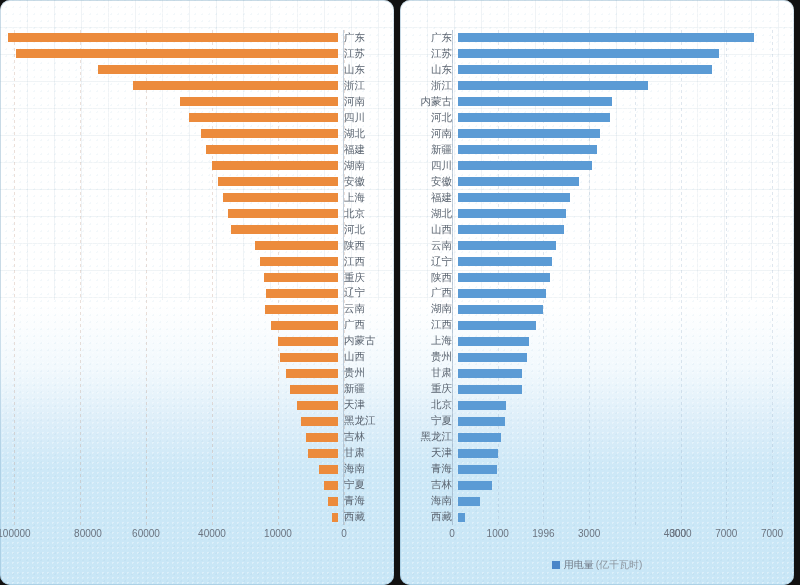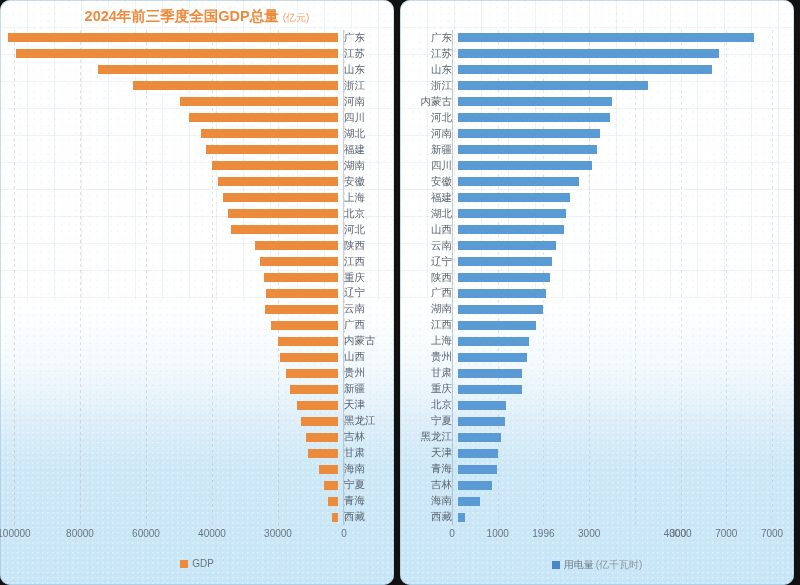--- a/index.html
+++ b/index.html
@@ -183,23 +183,20 @@
 </style>
 </head>
 <body>
 
 <div class="stage">
 
   <div class="card left">
     <div class="paper"></div>
     <div class="noise"></div>
 
-    <div class="chart-title">
-      <span>2024年前三季度全国GDP总量</span><span class="unit">(亿元)</span>
-    </div>
 
     <div class="plot">
       <div class="gridlines">
           <div class="axisline" style="right: 42px;"></div>
           <div class="gline" style="left: 6px;"></div>
           <div class="gline" style="left: 72px;"></div>
           <div class="gline" style="left: 138px;"></div>
           <div class="gline" style="left: 204px;"></div>
           <div class="gline" style="left: 270px;"></div>
           <div class="gline" style="left: 336px;"></div>
@@ -327,30 +324,27 @@
           </div>
           <div class="row" style="top: 480.516px;">
             <div class="bar" title="西藏: 1922" style="width: 6.3426px;"></div>
             <div class="cat">西藏</div>
           </div>
         </div>
     </div>
 
     <div class="xaxis">
         <div class="tick" style="left: 6px;">100000</div>
-        <div class="tick" style="left: 72px;">80000</div>
+        <div class="tick" style="left: 80px;">80000</div>
         <div class="tick" style="left: 138px;">60000</div>
         <div class="tick" style="left: 204px;">40000</div>
-        <div class="tick" style="left: 270px;">30000</div>
+        <div class="tick" style="left: 270px;">10000</div>
         <div class="tick" style="left: 336px;">0</div>
       </div>
 
-    <div class="legend">
-      <span class="swatch"></span><span>GDP</span>
-    </div>
   </div>
 
   <div class="card right">
     <div class="paper"></div>
     <div class="noise"></div>
 
 
     <div class="plot">
       <div class="gridlines">
           <div class="axisline" style="left: 44px;"></div>

